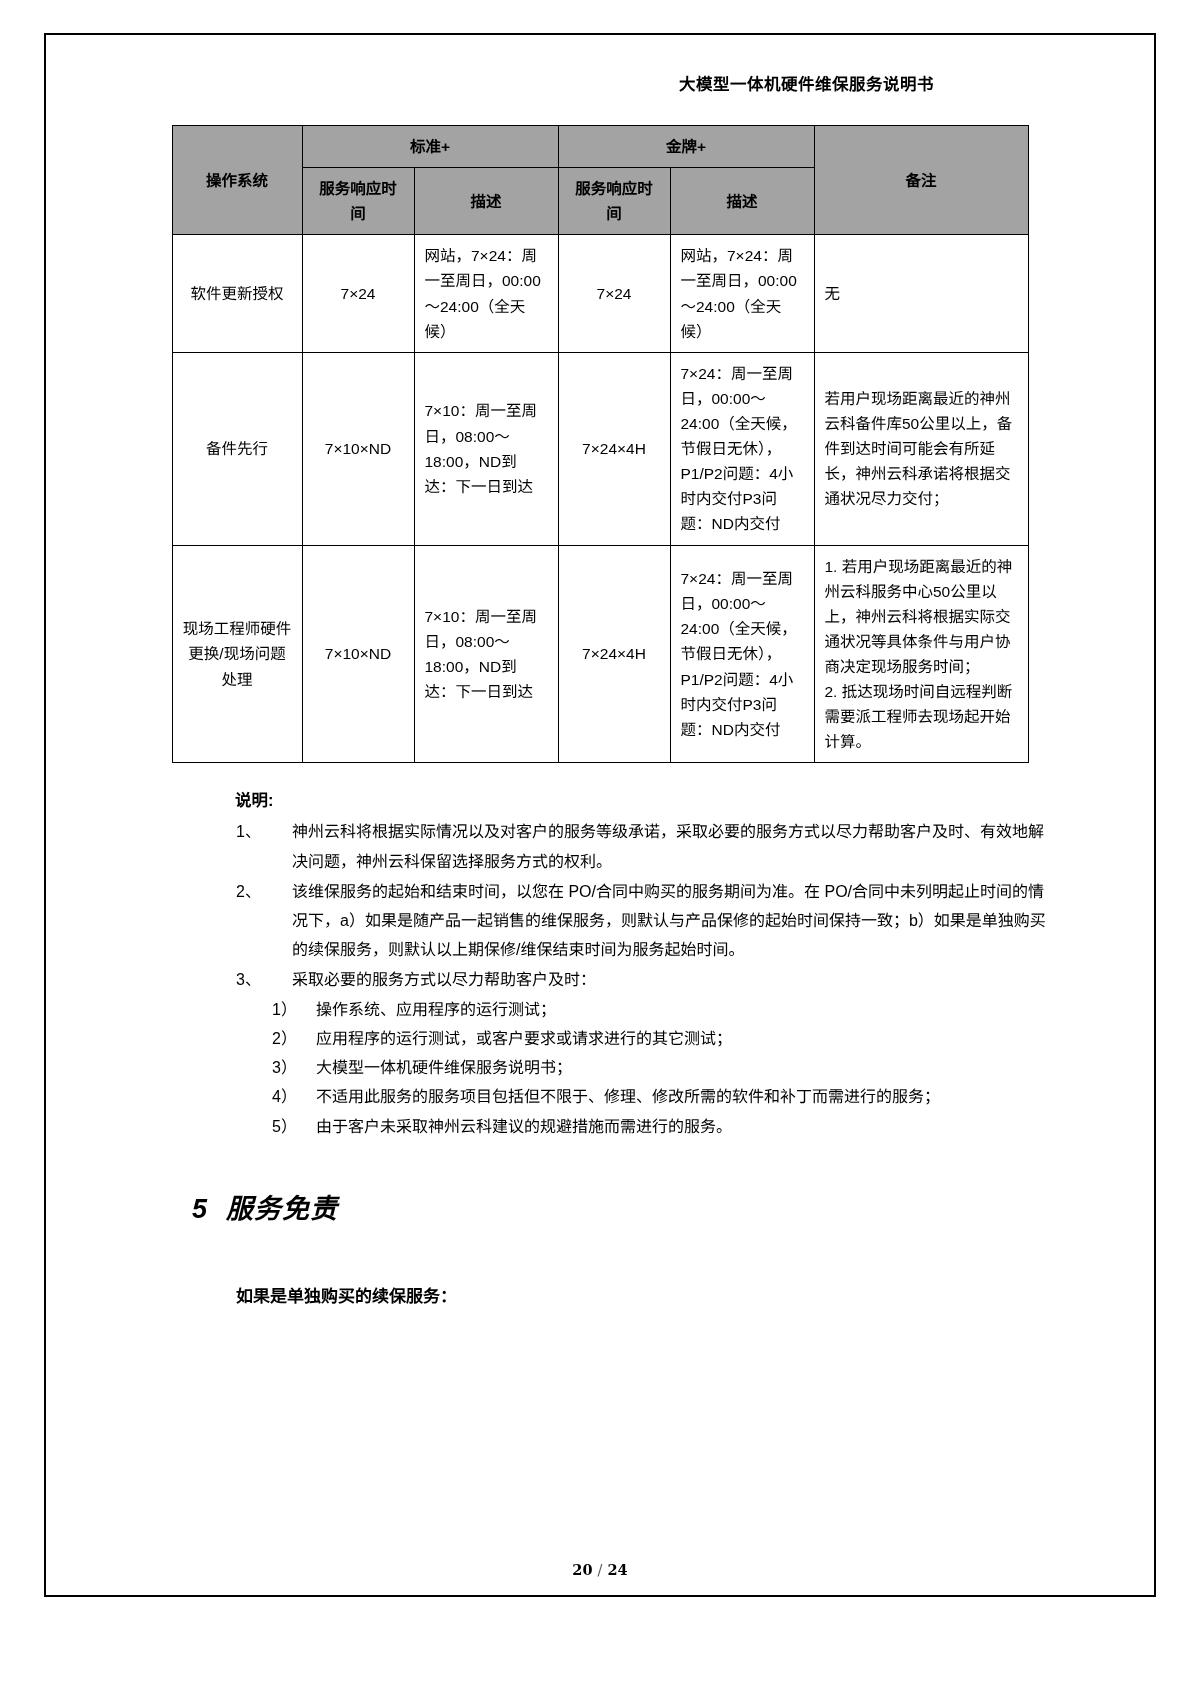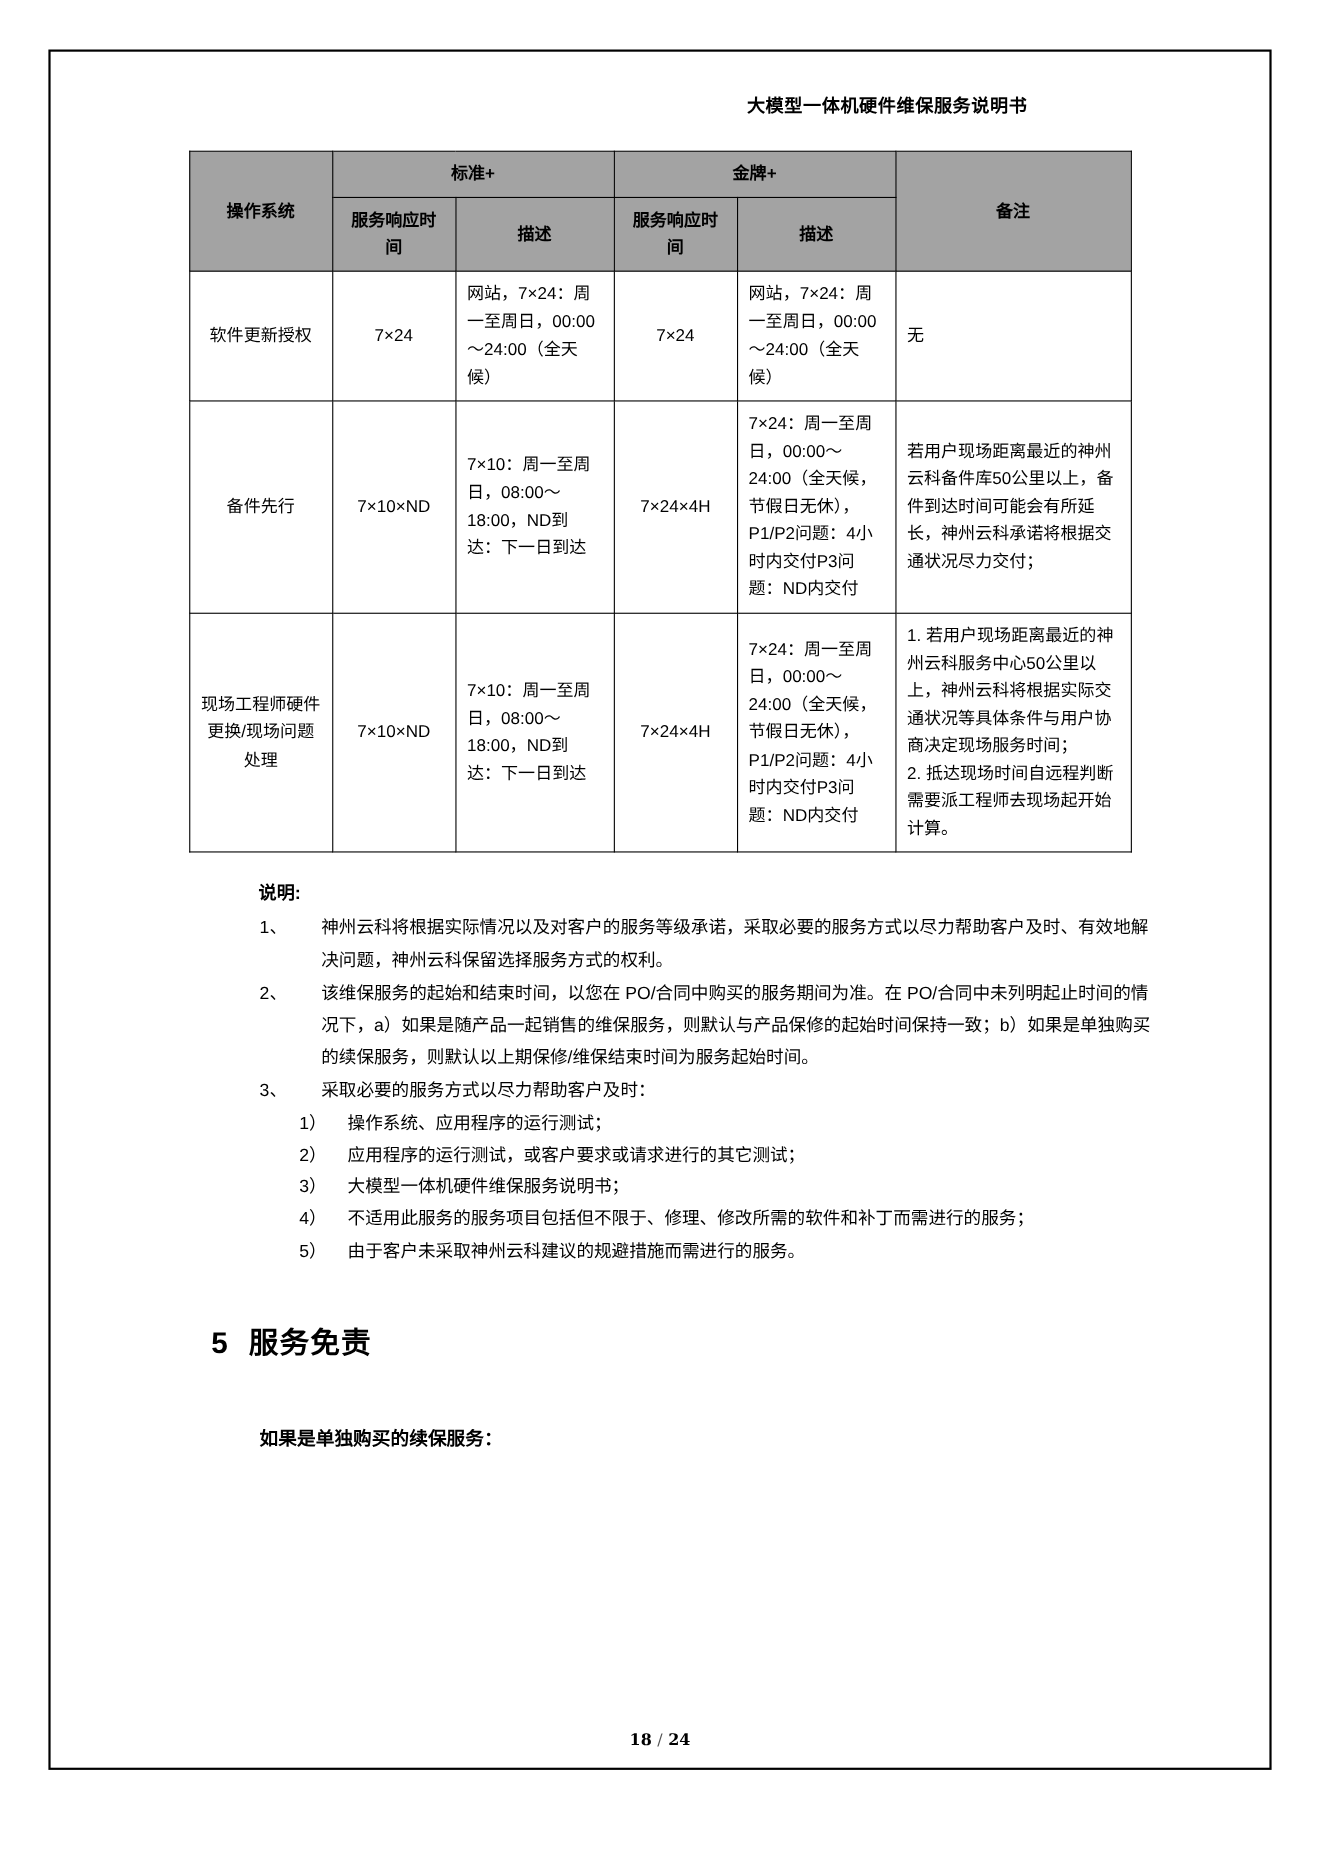--- a/index.html
+++ b/index.html
@@ -8,21 +8,21 @@
     background: #ffffff;
   }
   body {
     font-family: "Liberation Sans", "DejaVu Sans", sans-serif;
     color: #000;
   }
   .page {
     position: relative;
     width: 1200px;
     height: 1630px;
-    margin: 12px auto;
+    margin: 0 auto;
     background: #fff;
     box-sizing: border-box;
   }
   .page-border {
     position: absolute;
     left: 44px;
     top: 33px;
     right: 44px;
     bottom: 33px;
     border: 2px solid #000;
@@ -133,20 +133,21 @@
   }
   .sub-body { flex: 1 1 auto; }
 
   
   .section-head {
     margin-top: 46px;
     padding-left: 74px;
     font-size: 27px;
     font-weight: bold;
     letter-spacing: 1px;
+    font-style: italic;
   }
   .section-head .snum {
     margin-right: 18px;
   }
   .section-sub {
     margin-top: 56px;
     padding-left: 118px;
     font-size: 17px;
     font-weight: bold;
   }
@@ -270,15 +271,15 @@
 
     <div class="section-head">
       <span class="snum">5</span><span>服务免责</span>
     </div>
 
     <div class="section-sub">如果是单独购买的续保服务：</div>
 
   </div>
 
   <div class="footer">
-    <span class="pg">18</span><span class="sep">/</span><span class="pg">24</span>
+    <span class="pg">20</span><span class="sep">/</span><span class="pg">24</span>
   </div>
 </div>
 
 </body></html>

